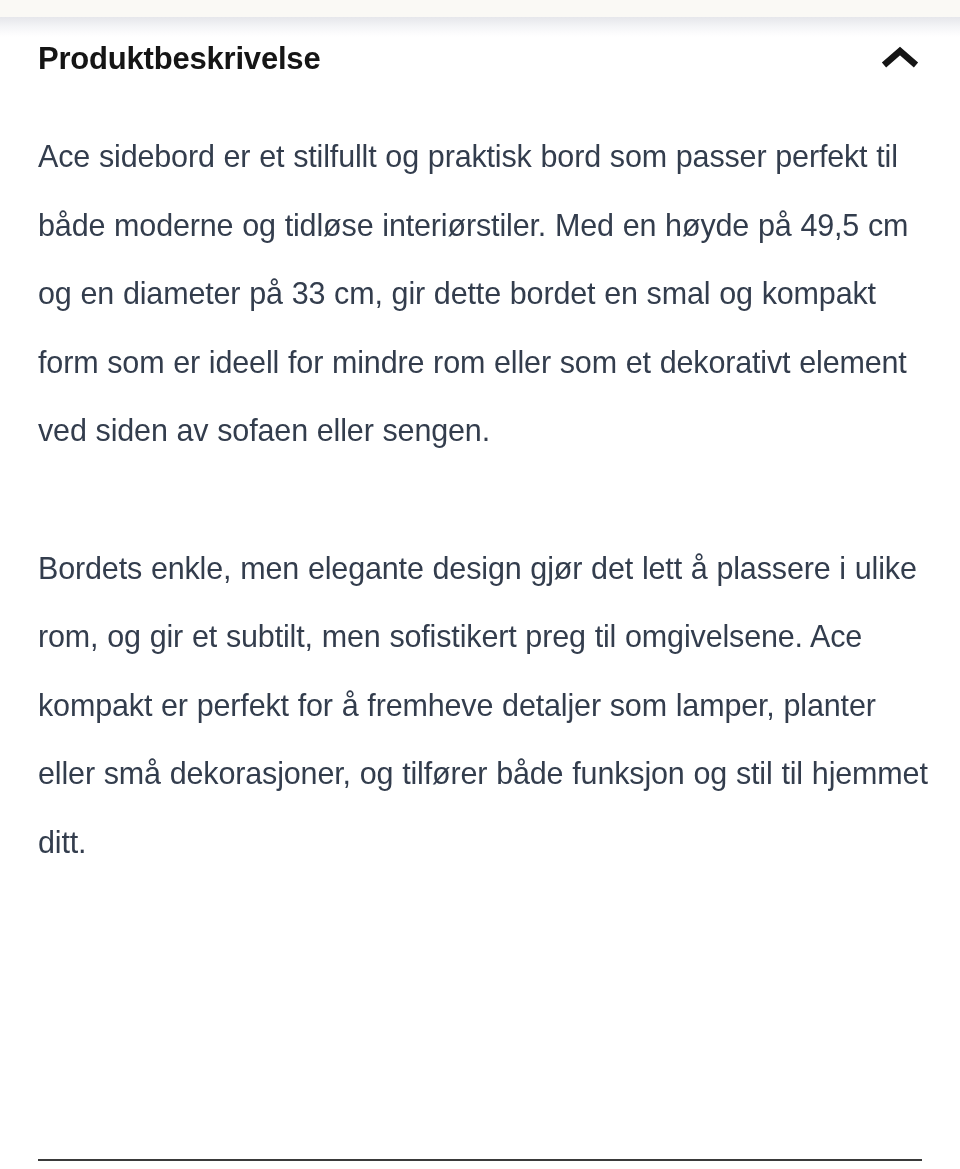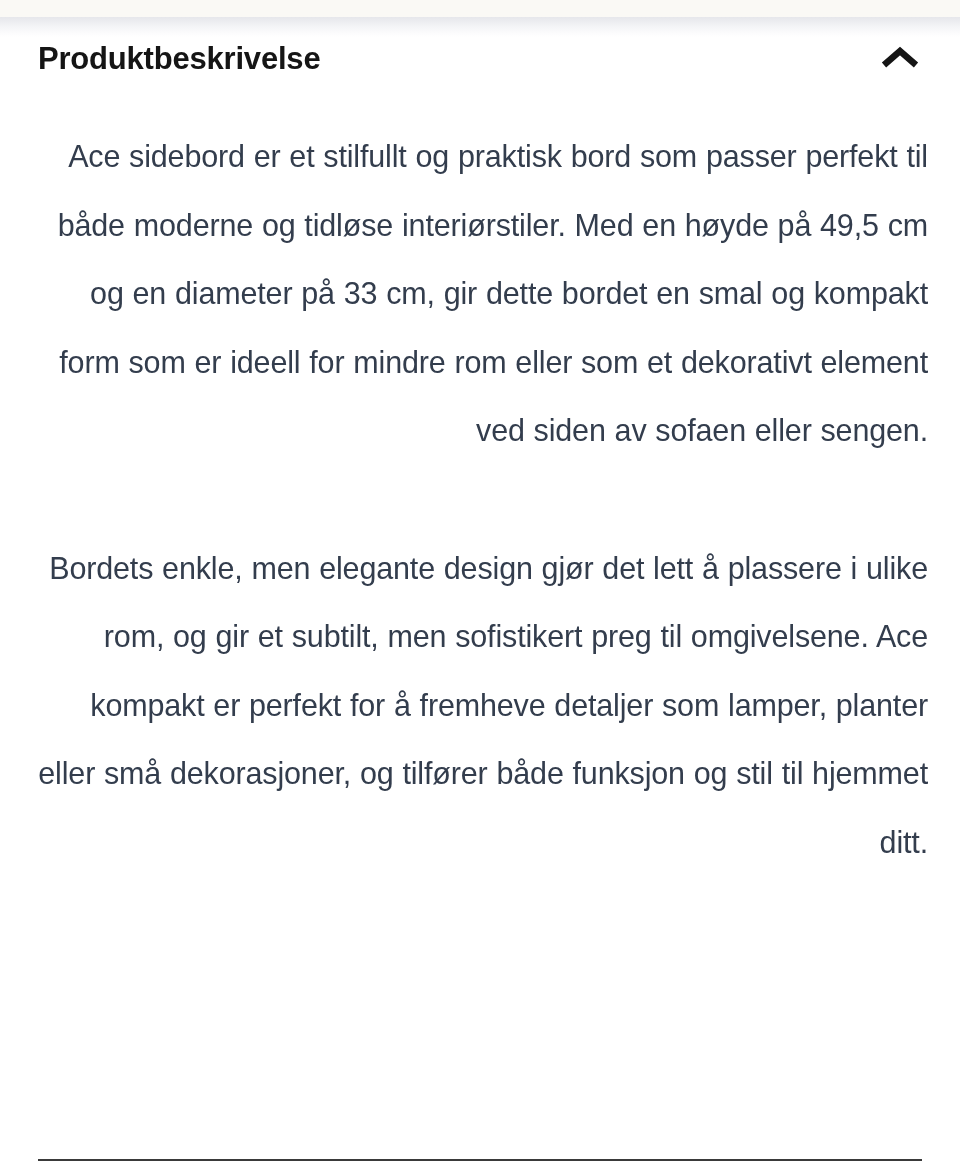--- a/index.html
+++ b/index.html
@@ -100,21 +100,21 @@
   }
 
   .section-body p {
     margin: 0;
     font-size: 30.5px;
     line-height: 68.6px;
     font-weight: 400;
     color: #333d4d;
     letter-spacing: -0.15px;
     word-spacing: 0.5px;
-    text-align: right;
+    text-align: left;
   }
   .section-body p + p {
     margin-top: 68.6px;
   }
 
   
   .bottom-divider {
     position: absolute;
     left: 38px;
     top: 1159px;

